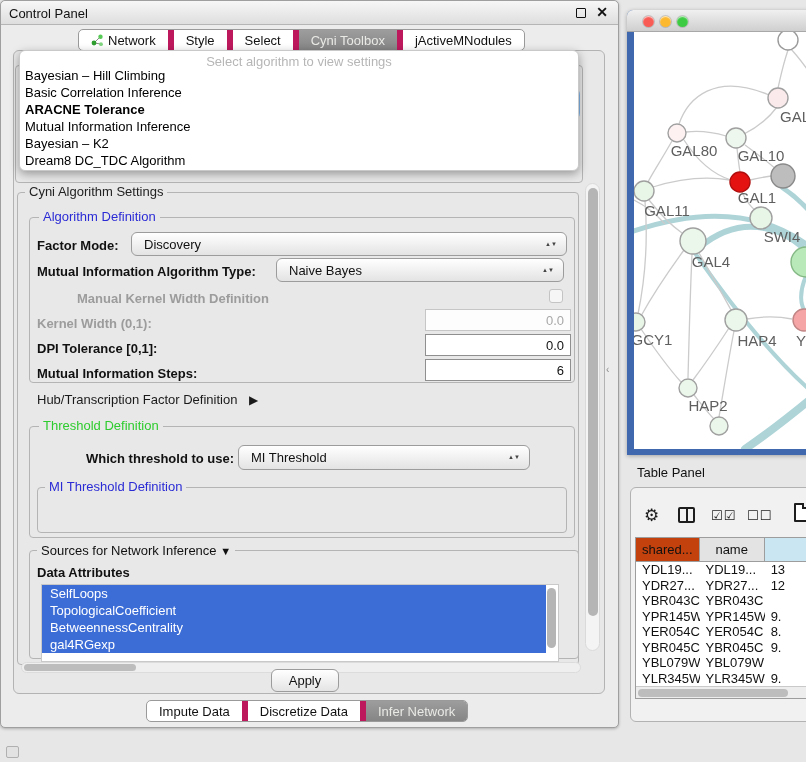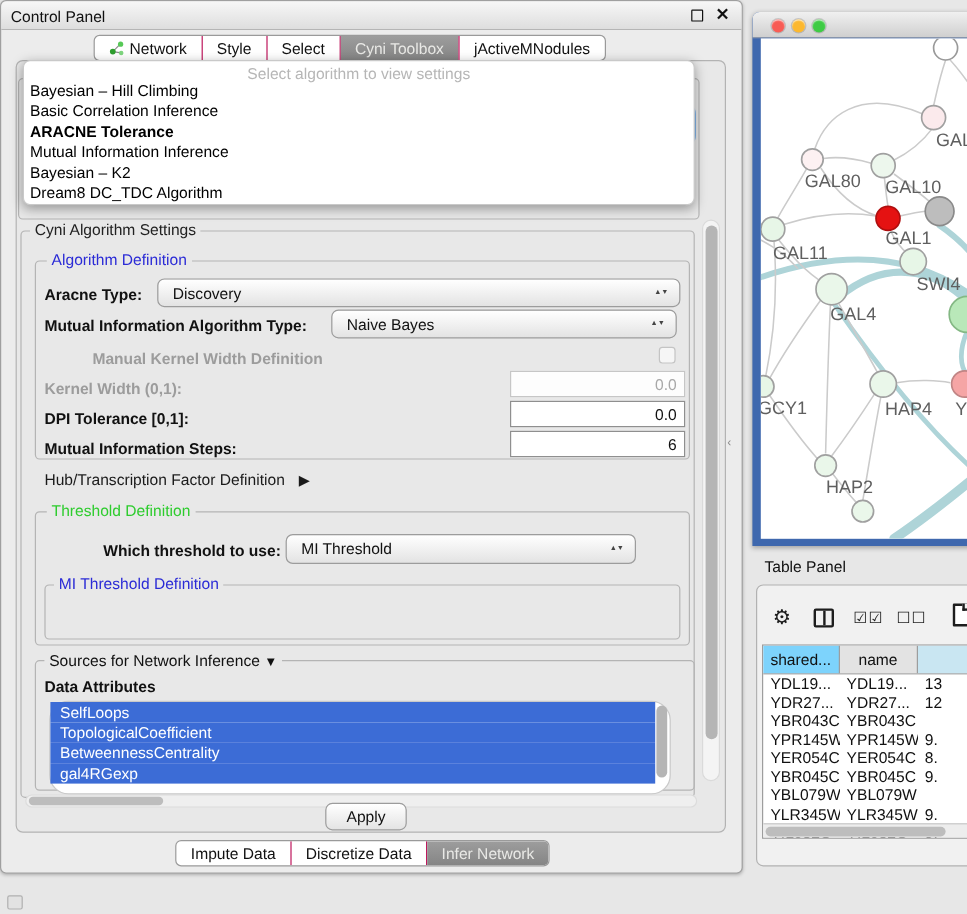--- a/index.html
+++ b/index.html
@@ -13,21 +13,21 @@
              border:1px solid #9f9f9f;border-radius:5px;box-shadow:0 1px 3px rgba(0,0,0,.25);}
   .cp-titlebar{left:0;top:0;width:100%;height:24px;border-radius:5px 5px 0 0;
                background:linear-gradient(#f7f7f7,#dedede);border-bottom:1px solid #b5b5b5;}
   .cp-title{left:8px;top:5px;font-size:13px;color:#111;}
   .win-float{right:32px;top:7px;width:10px;height:10px;border:1.5px solid #111;border-radius:1px;}
   .win-close{right:10px;top:3px;font-size:14px;font-weight:bold;color:#111;}
 
   
   .seg{display:flex;background:#fff;border:1px solid #9a9a9a;border-radius:5px;height:22px;overflow:hidden;}
   .seg .segitem{display:flex;align-items:center;justify-content:center;padding:0 12px;
-                border-right:1px solid #be185d;font-size:13px;color:#111;white-space:nowrap;}
+                border-right:6px solid #be185d;font-size:13px;color:#111;white-space:nowrap;}
   .seg .segitem:last-child{border-right:none;}
   .seg .active{background:linear-gradient(#9d9d9d,#858585);color:#e9e9e6;}
 
   
   .groupbox{border:1px solid #b4b4b4;border-radius:4px;}
   .grouptitle{position:absolute;background:#e8e8e8;padding:0 4px;font-size:13px;line-height:13px;}
 
   
   .combo{background:linear-gradient(#ffffff,#e3e3e3);border:1px solid #9c9c9c;border-radius:6px;
          display:flex;align-items:center;padding-left:12px;font-size:13px;color:#111;}
@@ -139,21 +139,21 @@
     <div class="abs groupbox" style="left:16px;top:191px;width:562px;height:473px;"></div>
     <div class="grouptitle" style="left:24px;top:184px;color:#222;">Cyni Algorithm Settings</div>
 
     <div class="abs vtrack" style="left:584px;top:182px;width:15px;height:468px;">
       <div class="vthumb" style="position:absolute;left:2px;top:4px;width:10px;height:428px;"></div>
     </div>
 
     <div class="abs groupbox" style="left:28px;top:216px;width:546px;height:166px;"></div>
     <div class="grouptitle" style="left:38px;top:209px;color:#2b2bd6;">Algorithm Definition</div>
 
-    <div class="abs lbl" style="left:36px;top:237px;">Aracne Type:</div>
+    <div class="abs lbl" style="left:36px;top:237px;">Factor Mode:</div>
     <div class="abs combo" style="left:130px;top:231px;width:436px;height:24px;">
       <span>Discovery</span>
       <span class="arrows">▲▼</span>
     </div>
 
     <div class="abs lbl" style="left:36px;top:263px;">Mutual Information Algorithm Type:</div>
     <div class="abs combo" style="left:275px;top:257px;width:288px;height:24px;">
       <span>Naive Bayes</span>
       <span class="arrows">▲▼</span>
     </div>
@@ -187,21 +187,21 @@
     <div class="abs groupbox" style="left:36px;top:486px;width:530px;height:46px;"></div>
     <div class="grouptitle" style="left:44px;top:479px;color:#2b2bd6;">MI Threshold Definition</div>
 
     <div class="abs groupbox" style="left:28px;top:549px;width:550px;height:109px;"></div>
     <div class="abs" style="left:36px;top:542px;background:#e8e8e8;padding:0 4px;font-size:13px;">
       <span>Sources for Network Inference</span>
       <span style="font-size:11px;">▼</span>
     </div>
     <div class="abs lbl" style="left:36px;top:564px;">Data Attributes</div>
 
-    <div class="abs attr-list" style="left:40px;top:583px;width:518px;height:78px;border-radius:16px;">
+    <div class="abs attr-list" style="left:40px;top:583px;width:518px;height:78px;">
       <div class="attr-item" style="width:504px;">SelfLoops</div>
       <div class="attr-item" style="width:504px;">TopologicalCoefficient</div>
       <div class="attr-item" style="width:504px;">BetweennessCentrality</div>
       <div class="attr-item" style="width:504px;">gal4RGexp</div>
       <div class="vthumb" style="position:absolute;right:2px;top:3px;width:9px;height:60px;"></div>
     </div>
 
     <div class="abs htrack" style="left:20px;top:661px;width:560px;height:11px;">
       <div class="hthumb" style="position:absolute;left:2px;top:1px;width:112px;height:7px;"></div>
     </div>
@@ -314,21 +314,21 @@
     </div>
     <div class="abs iconbtn" style="left:80px;top:20px;font-size:13px;font-family:'DejaVu Sans',sans-serif;letter-spacing:1px;">☑☑</div>
     <div class="abs iconbtn" style="left:116px;top:20px;font-size:13px;font-family:'DejaVu Sans',sans-serif;letter-spacing:1px;">☐☐</div>
     <div class="abs" style="left:163px;top:15px;width:14px;height:19px;border:2px solid #1d1d1d;border-radius:1px;background:#fff;">
       <div style="position:absolute;right:-2px;top:-2px;width:6px;height:6px;background:#f1f1f1;border-left:2px solid #1d1d1d;border-bottom:2px solid #1d1d1d;"></div>
     </div>
 
     <div class="abs" style="left:4px;top:49px;width:181px;height:162px;background:#fff;border:1px solid #9d9d9d;overflow:hidden;">
 
       <div style="display:flex;height:24px;border-bottom:1px solid #9d9d9d;">
-        <div class="th-cell" style="width:76px;background:#7dd3fc;">shared...</div>
+        <div class="th-cell" style="width:76px;background:#c2410c;">shared...</div>
         <div class="th-cell" style="width:78px;background:#e3e3e3;">name</div>
         <div class="th-cell" style="width:60px;background:#c9e6f2;"></div>
       </div>
 
       <div id="table-rows">
     <div style="display:flex;height:15.5px;align-items:center;">
       <div class="tbl-cell" style="width:76px;">YDL19...</div>
       <div class="tbl-cell" style="width:78px;">YDL19...</div>
       <div class="tbl-cell" style="width:60px;">13</div>
     </div>

